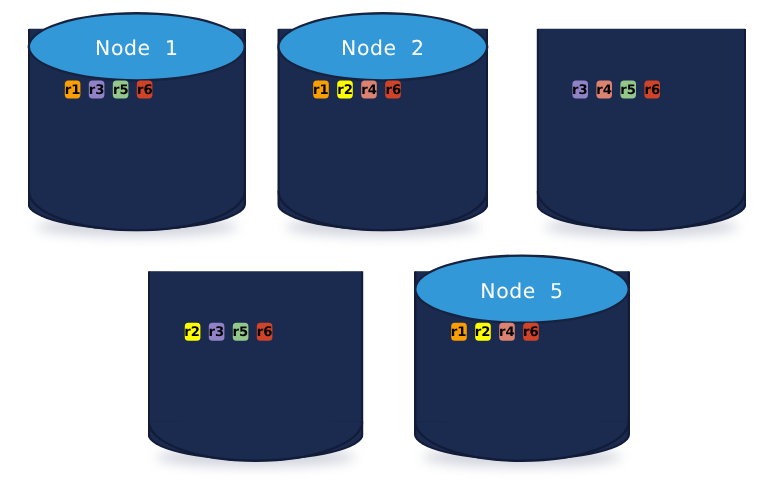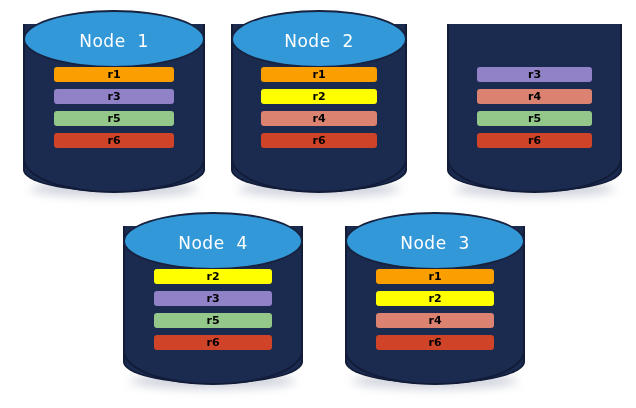--- a/index.html
+++ b/index.html
@@ -96,21 +96,21 @@
   }
 
   
   .bars {
     position: absolute;
     left: 17%;
     right: 17%;
     top: 57px;
     z-index: 4;
     display: flex;
-    flex-direction: column;
+    flex-direction: row;
     gap: 7px;
   }
   .bar {
     height: 15px;
     border-radius: 3px;
     display: flex;
     align-items: center;
     justify-content: center;
     box-sizing: border-box;
   }
@@ -185,44 +185,41 @@
         </div>
         <div class="bar" style="background: rgb(207, 67, 40);">
           <span class="bar-label" style="color: rgb(0, 0, 0);">r6</span>
         </div>
       </div>
     </div>
     <div class="node" style="left: 123px; top: 212px; width: 180px; height: 172px;">
       <div class="cyl-shadow"></div>
       <div class="cyl-body" style="background: rgb(27, 42, 79); border-color: rgb(18, 28, 56);"></div>
       <div class="cyl-bottom" style="background: rgb(27, 42, 79); border-color: rgb(18, 28, 56);"></div>
-      <div class="cyl-top" style="background: rgb(51, 152, 216);">
-        <div class="node-label" style="color: rgb(255, 255, 255);">Node  4</div>
-      </div>
       <div class="bars">
         <div class="bar" style="background: rgb(255, 255, 0);">
           <span class="bar-label" style="color: rgb(0, 0, 0);">r2</span>
         </div>
         <div class="bar" style="background: rgb(145, 130, 200);">
           <span class="bar-label" style="color: rgb(0, 0, 0);">r3</span>
         </div>
         <div class="bar" style="background: rgb(147, 200, 138);">
           <span class="bar-label" style="color: rgb(0, 0, 0);">r5</span>
         </div>
         <div class="bar" style="background: rgb(207, 67, 40);">
           <span class="bar-label" style="color: rgb(0, 0, 0);">r6</span>
         </div>
       </div>
     </div>
     <div class="node" style="left: 345px; top: 212px; width: 180px; height: 172px;">
       <div class="cyl-shadow"></div>
       <div class="cyl-body" style="background: rgb(27, 42, 79); border-color: rgb(18, 28, 56);"></div>
       <div class="cyl-bottom" style="background: rgb(27, 42, 79); border-color: rgb(18, 28, 56);"></div>
       <div class="cyl-top" style="background: rgb(51, 152, 216);">
-        <div class="node-label" style="color: rgb(255, 255, 255);">Node  3</div>
+        <div class="node-label" style="color: rgb(255, 255, 255);">Node  5</div>
       </div>
       <div class="bars">
         <div class="bar" style="background: rgb(251, 158, 0);">
           <span class="bar-label" style="color: rgb(0, 0, 0);">r1</span>
         </div>
         <div class="bar" style="background: rgb(255, 255, 0);">
           <span class="bar-label" style="color: rgb(0, 0, 0);">r2</span>
         </div>
         <div class="bar" style="background: rgb(219, 130, 112);">
           <span class="bar-label" style="color: rgb(0, 0, 0);">r4</span>

